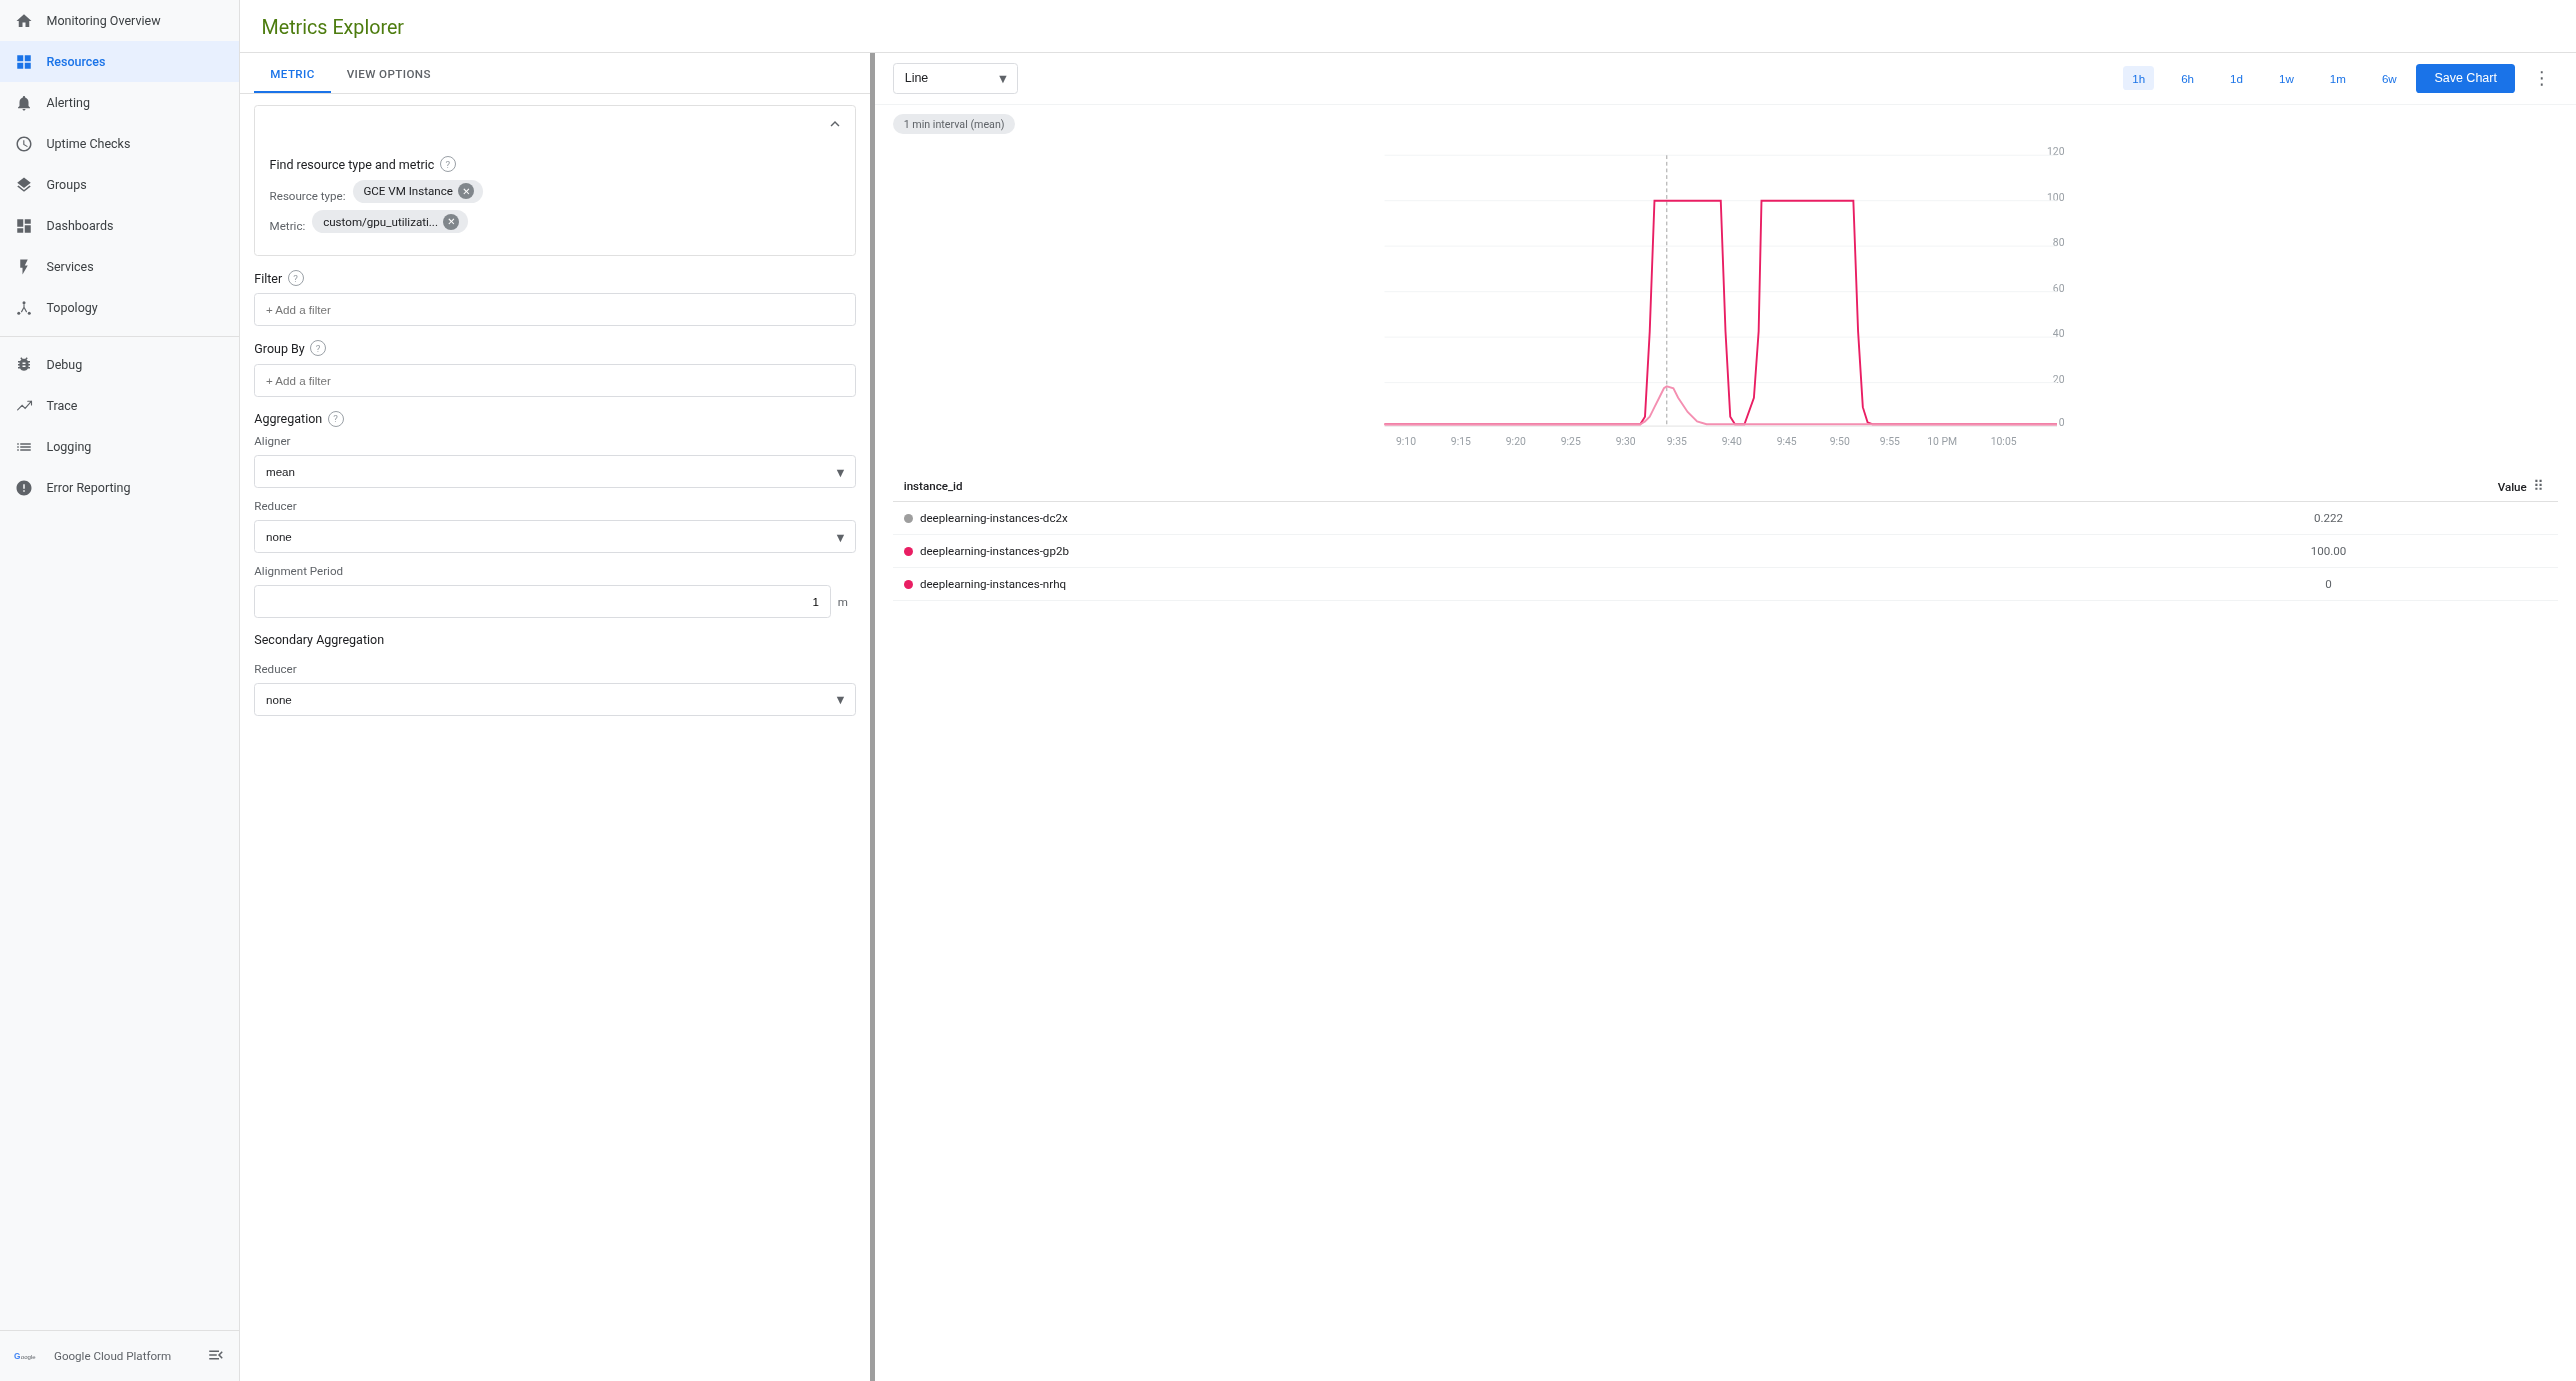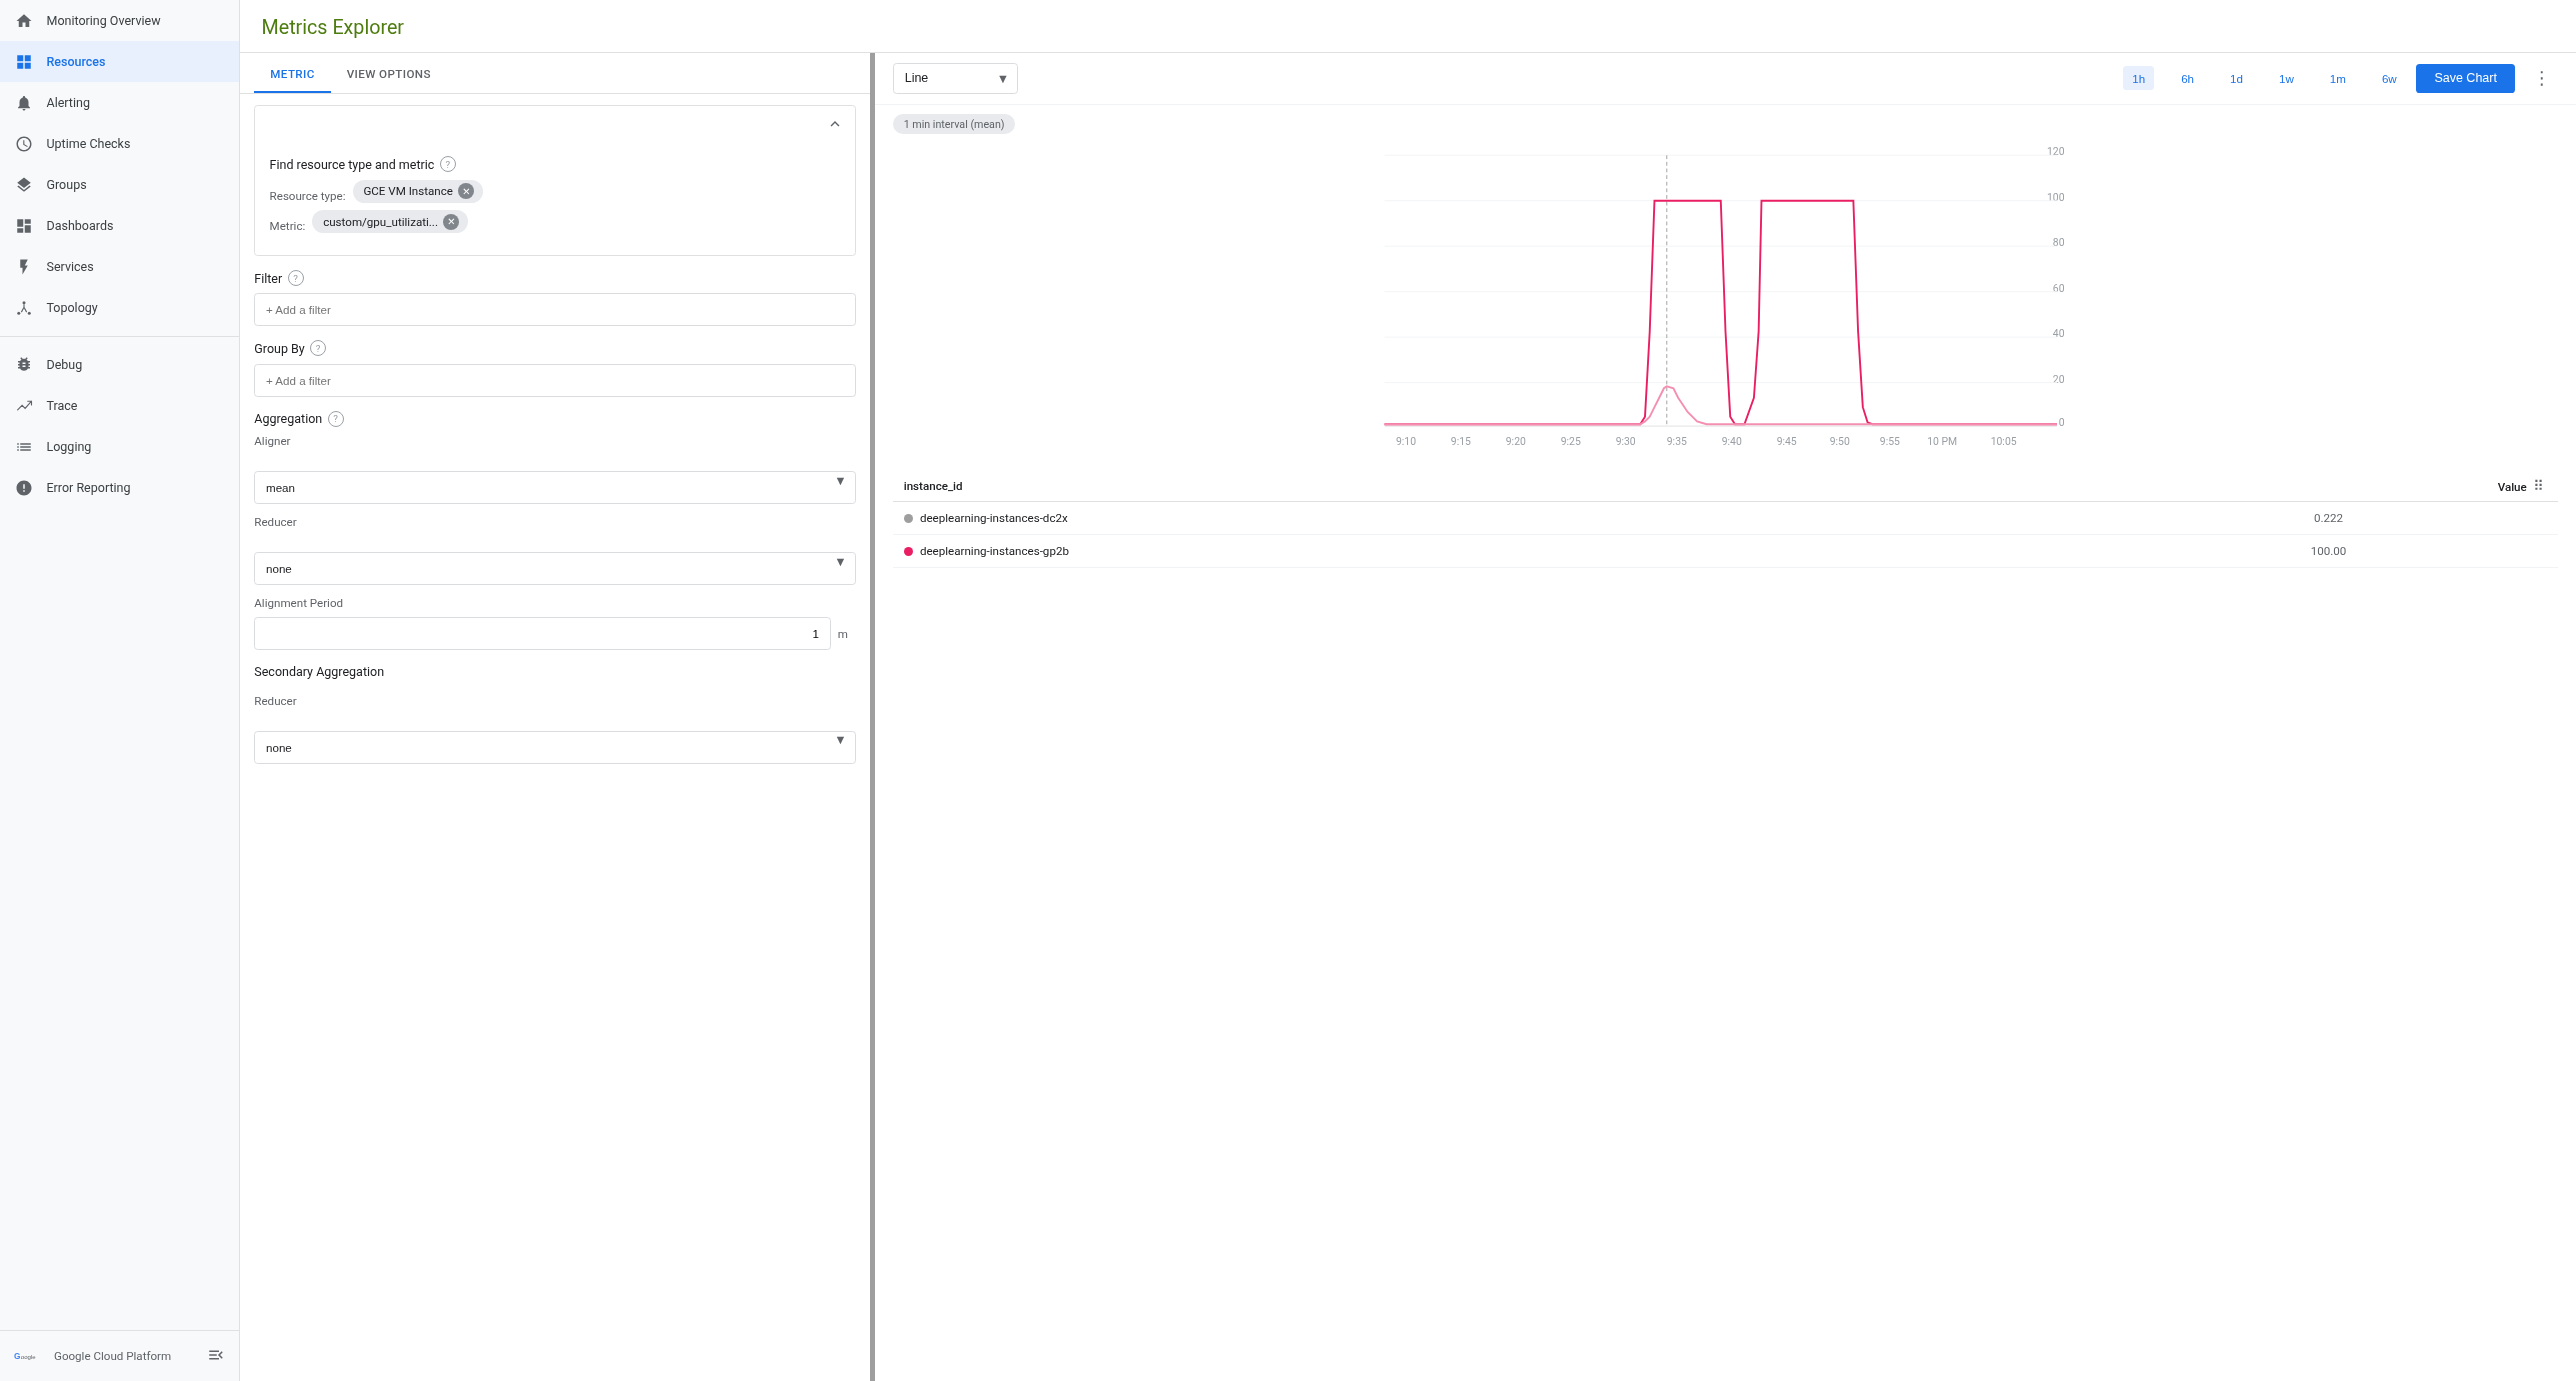--- a/index.html
+++ b/index.html
@@ -181,21 +181,20 @@
       width: 100%;
       border: 0.9px solid #dadce0;
       border-radius: 3.6px;
       padding: 9px 32px 9px 10.7px;
       font-size: 11.6px;
       color: #202124;
       background: #fff;
       appearance: none;
       outline: none;
       cursor: pointer;
-      margin-top: 16px;
     }
     .select-arrow {
       position: absolute;
       right: 9px;
       top: 50%;
       transform: translateY(-50%);
       pointer-events: none;
       color: #5f6368;
     }
 
@@ -746,19 +745,28 @@
   </tr>
               <tr>
     <td>
       <span class="legend-row-label">
         <span class="legend-dot" style="background:#e91e63"></span>
         <span>deeplearning-instances-gp2b</span>
       </span>
     </td>
     <td class="value-col">100.00</td>
   </tr>
+              <tr>
+    <td>
+      <span class="legend-row-label">
+        <span class="legend-dot" style="background:#e91e63"></span>
+        <span>deeplearning-instances-nrhq</span>
+      </span>
+    </td>
+    <td class="value-col">0</td>
+  </tr>
             </tbody>
         </table>
       </div>
     </div>
   </div>
 </div>
 
 
 </body></html>

